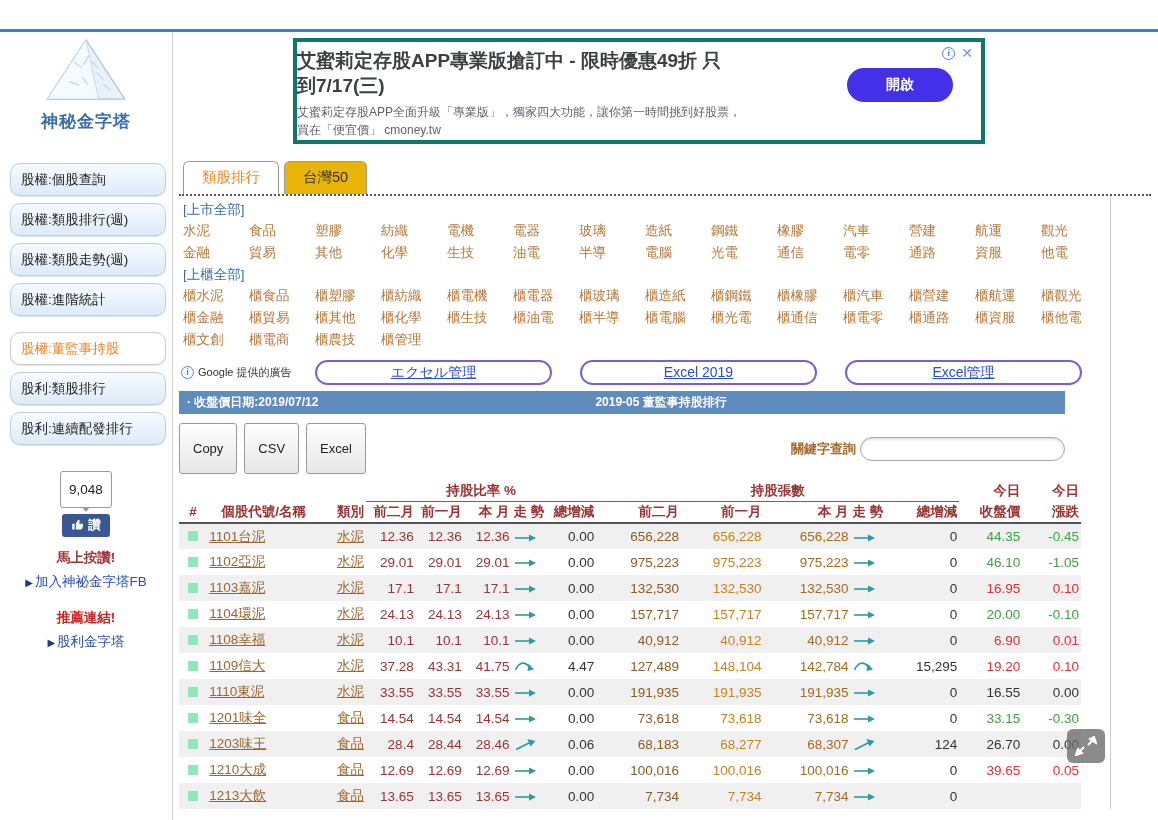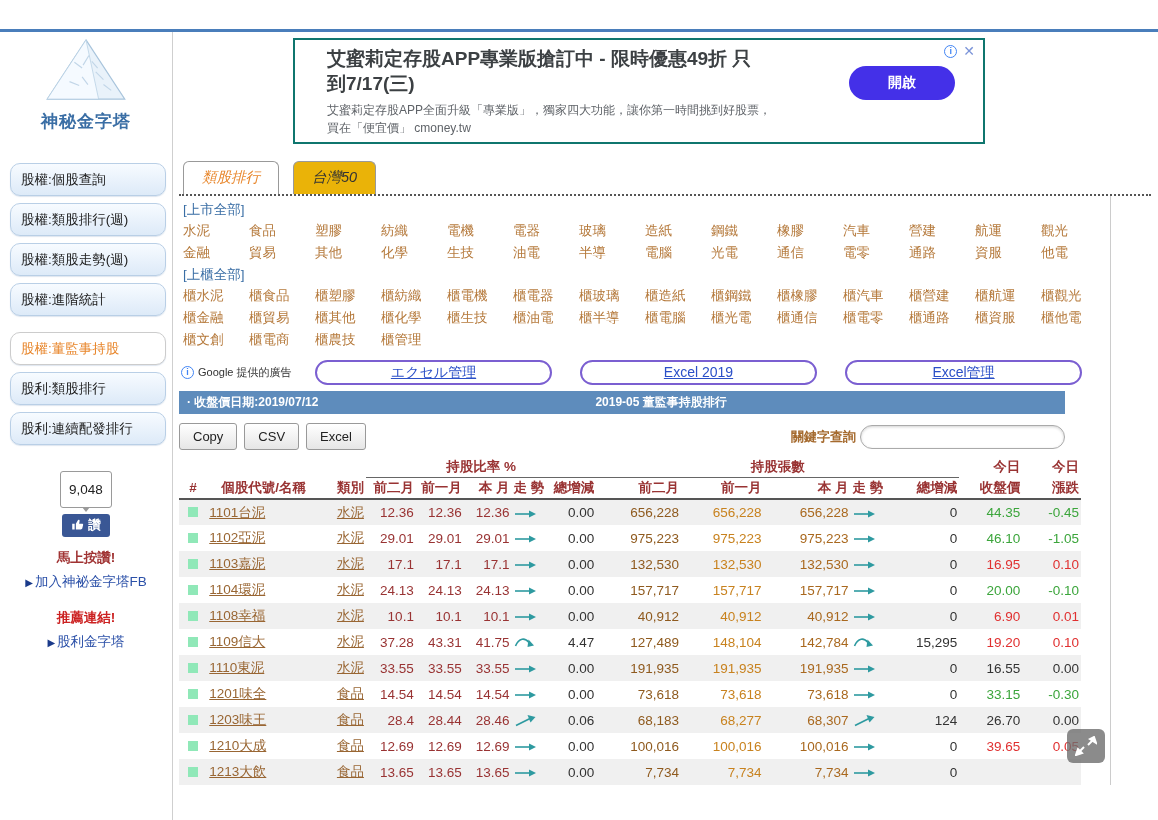--- a/index.html
+++ b/index.html
@@ -39,38 +39,38 @@
   }
   .like-cta { color:#A03333; font-size:13.5px; font-weight:bold; margin-top:12px; }
   .side-link { color:#2B50A8; font-size:13.5px; margin-top:6px; cursor:pointer; }
   .side-link .tri { color:#1a3a8a; font-size:10px; margin-right:2px; }
   .rec-label { color:#CC2222; font-size:13.5px; font-weight:bold; margin-top:18px; }
 
   
   .content { flex:1; border-left:1px solid #cfcfcf; padding-left:6px; position:relative; }
 
   .ad-box {
-    margin:6px 0 0 114px; width:692px; height:106px; border:2px solid #0f766e;
-    background:#fff; position:relative; padding:7px 32px;
+    margin:6px 0 0 114px; width:692px; height:106px; border:4px solid #0f766e;
+    background:#fff; position:relative; padding:7px 0;
   }
   .ad-title { font-size:19px; font-weight:bold; color:#3c4043; line-height:1.3; width:555px; }
   .ad-desc { font-size:12px; color:#5f6368; line-height:1.5; margin-top:5px; width:570px; }
   .ad-open {
     position:absolute; right:28px; top:26px; width:106px; height:34px; border-radius:17px;
     background:#4430E8; color:#fff; font-size:14px; font-weight:bold;
     display:flex; align-items:center; justify-content:center; cursor:pointer;
   }
   .ad-corner { position:absolute; top:5px; right:8px; display:flex; gap:6px; align-items:center; }
   .info-circle {
     width:13px; height:13px; border:1.5px solid #4285F4; border-radius:50%; color:#4285F4;
     font-size:9px; line-height:11px; text-align:center; font-weight:bold; cursor:pointer;
   }
   .ad-x { color:#7a93d8; font-size:14px; font-weight:bold; cursor:pointer; line-height:13px; }
 
-  .tabs { display:flex; gap:14px; margin-top:17px; padding-left:4px;font-style:italic; }
+  .tabs { display:flex; gap:5px; margin-top:17px; padding-left:4px; }
   .tab {
     border:1px solid #999; border-bottom:none; border-radius:6px 6px 0 0;
     padding:6px 18px 7px; font-size:14.5px; background:#eab308; color:#333; cursor:pointer;
   }
   .tab.active { background:#fff; color:#E8862B; }
   .dotted-line { border-top:2px dotted #555; width:972px; }
 
   .panel { width:932px; border-right:1px solid #ccc; }
   .cat-section { padding:3px 0 0 4px; font-size:13.5px; }
   .cat-header { color:#3A6EA5; line-height:21px; }
@@ -87,21 +87,21 @@
 
   .status-bar {
     margin-top:6px; width:886px; height:23px; background:#5E8CBC; color:#fff;
     font-size:12px; font-weight:bold; display:flex; align-items:center; padding:0 8px; position:relative;
   }
   .status-center { position:absolute; left:47%; }
 
   .toolbar { margin-top:9px; width:886px; display:flex; align-items:center; }
   .tbtn {
     border:1px solid #999; background:linear-gradient(#ffffff,#e6e6e6); border-radius:3px;
-    padding:5px 13px; font-size:13px; color:#222; margin-right:7px; cursor:pointer;
+    padding:17px 13px; font-size:13px; color:#222; margin-right:7px; cursor:pointer;
   }
   .tb-spacer { flex:1; }
   .kw-label { color:#A56A2E; font-size:13px; font-weight:bold; margin-right:4px; }
   .kw-input {
     width:205px; height:24px; border:1px solid #aaa; border-radius:13px;
     box-shadow:inset 0 1px 3px rgba(0,0,0,.18); outline:none; padding:0 10px; font-size:13px;
   }
 
   table.grid { margin-top:7px; border-collapse:collapse; table-layout:fixed; width:902px; font-size:13.5px; }
   .grid th { color:#993333; font-weight:bold; padding:1px 2px; white-space:nowrap; }

